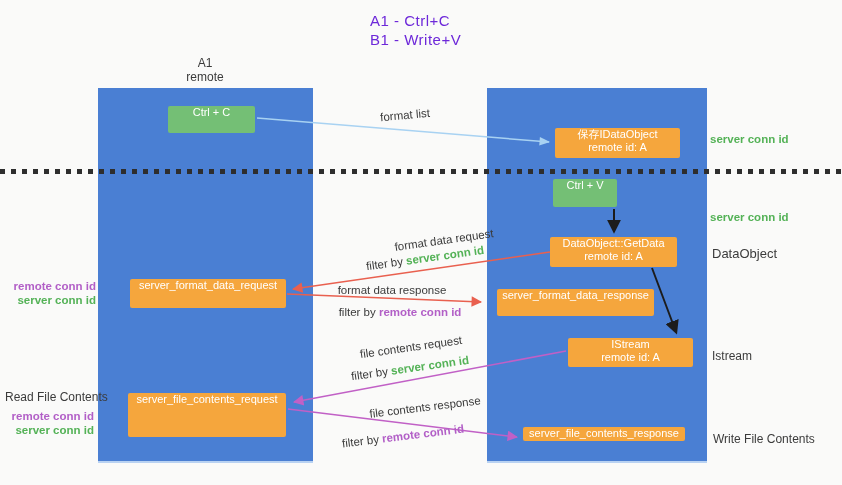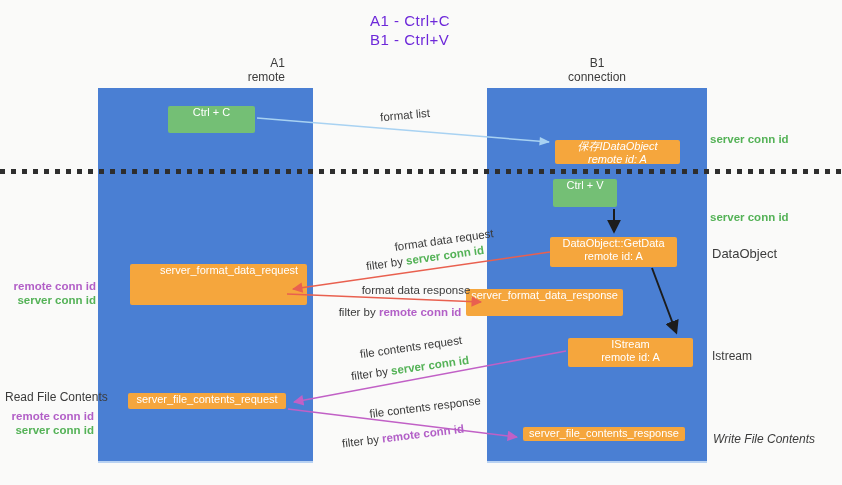--- a/index.html
+++ b/index.html
@@ -35,69 +35,65 @@
 
   svg.arrows{position:absolute;left:0;top:0;width:842px;height:485px;pointer-events:none;}
 </style>
 </head>
 <body>
 
 <div class="canvas">
 
   <div class="title">
     <div>A1 - Ctrl+C</div>
-    <div>B1 - Ctrl+V</div>
-  </div>
-
-  <div class="colhead" style="left:125px;top:57px;text-align:right;">
+    <div>B1 - Write+V</div>
+  </div>
+
+  <div class="colhead" style="left:125px;top:57px;">
     <div>A1</div>
     <div>remote</div>
   </div>
-  <div class="colhead" style="left:517px;top:57px;">
-    <div>B1</div>
-    <div>connection</div>
-  </div>
 
   <div class="col col-a1"></div>
   <div class="col col-b1"></div>
 
   <div class="dashline"></div>
 
   <div class="node green-box" style="left:168px;top:106px;width:87px;height:27px;">
     <div>Ctrl + C</div>
   </div>
 
-  <div class="node orange-box" style="left:555px;top:140px;width:125px;height:24px;font-style:italic;">
+  <div class="node orange-box" style="left:555px;top:128px;width:125px;height:30px;">
     <div>保存IDataObject</div>
     <div>remote id: A</div>
   </div>
 
   <div class="node green-box" style="left:553px;top:179px;width:64px;height:28px;">
     <div>Ctrl + V</div>
   </div>
 
   <div class="node orange-box" style="left:550px;top:237px;width:127px;height:30px;">
     <div>DataObject::GetData</div>
     <div>remote id: A</div>
   </div>
 
   <div class="node orange-box" style="left:568px;top:338px;width:125px;height:29px;">
     <div>IStream</div>
     <div>remote id: A</div>
   </div>
 
-  <div class="node orange-box" style="left:130px;top:264px;width:156px;height:41px;padding-left:21px;">
+  <div class="node orange-box" style="left:130px;top:279px;width:156px;height:29px;">
     <div>server_format_data_request</div>
   </div>
 
-  <div class="node orange-box" style="left:466px;top:289px;width:157px;height:27px;">
+  <div class="node orange-box" style="left:497px;top:289px;width:157px;height:27px;">
     <div>server_format_data_response</div>
   </div>
 
-  <div class="node orange-box" style="left:128px;top:393px;width:158px;height:16px;">
+  <div class="node orange-box" style="left:128px;top:393px;width:158px;height:44px;">
     <div>server_file_contents_request</div>
   </div>
 
   <div class="node orange-box" style="left:523px;top:427px;width:162px;height:14px;">
     <div>server_file_contents_response</div>
   </div>
 
   <svg class="arrows">
     <defs>
       <marker id="ah-blue" viewBox="0 0 10 10" refX="9" refY="5" markerWidth="9" markerHeight="7" orient="auto">
@@ -134,21 +130,21 @@
   </div>
 
   <div class="lbl tilt8" style="left:444px;top:240px;">
     <span>format data request</span>
   </div>
   <div class="lbl tilt8" style="left:425px;top:258px;">
     <span>filter by</span>
     <span class="green-t">server conn id</span>
   </div>
 
-  <div class="lbl ctr" style="left:416px;top:290px;">
+  <div class="lbl ctr" style="left:392px;top:290px;">
     <span>format data response</span>
   </div>
   <div class="lbl ctr" style="left:400px;top:312px;">
     <span>filter by</span>
     <span class="purple-t">remote conn id</span>
   </div>
 
   <div class="lbl tilt8" style="left:411px;top:347px;">
     <span>file contents request</span>
   </div>
@@ -170,21 +166,21 @@
   </div>
   <div class="lbl green-t" style="left:710px;top:211px;">
     <span>server conn id</span>
   </div>
   <div class="lbl" style="left:712px;top:246px;font-size:13px;">
     <span>DataObject</span>
   </div>
   <div class="lbl" style="left:712px;top:349px;font-size:12px;">
     <span>Istream</span>
   </div>
-  <div class="lbl" style="left:713px;top:432px;font-size:12px;font-style:italic;">
+  <div class="lbl" style="left:713px;top:432px;font-size:12px;">
     <span>Write File Contents</span>
   </div>
 
   <div class="lbl side-block r-align" style="left:10px;top:279px;width:86px;">
     <div class="purple-t">
       <span>remote conn id</span>
     </div>
     <div class="green-t">
       <span>server conn id</span>
     </div>

